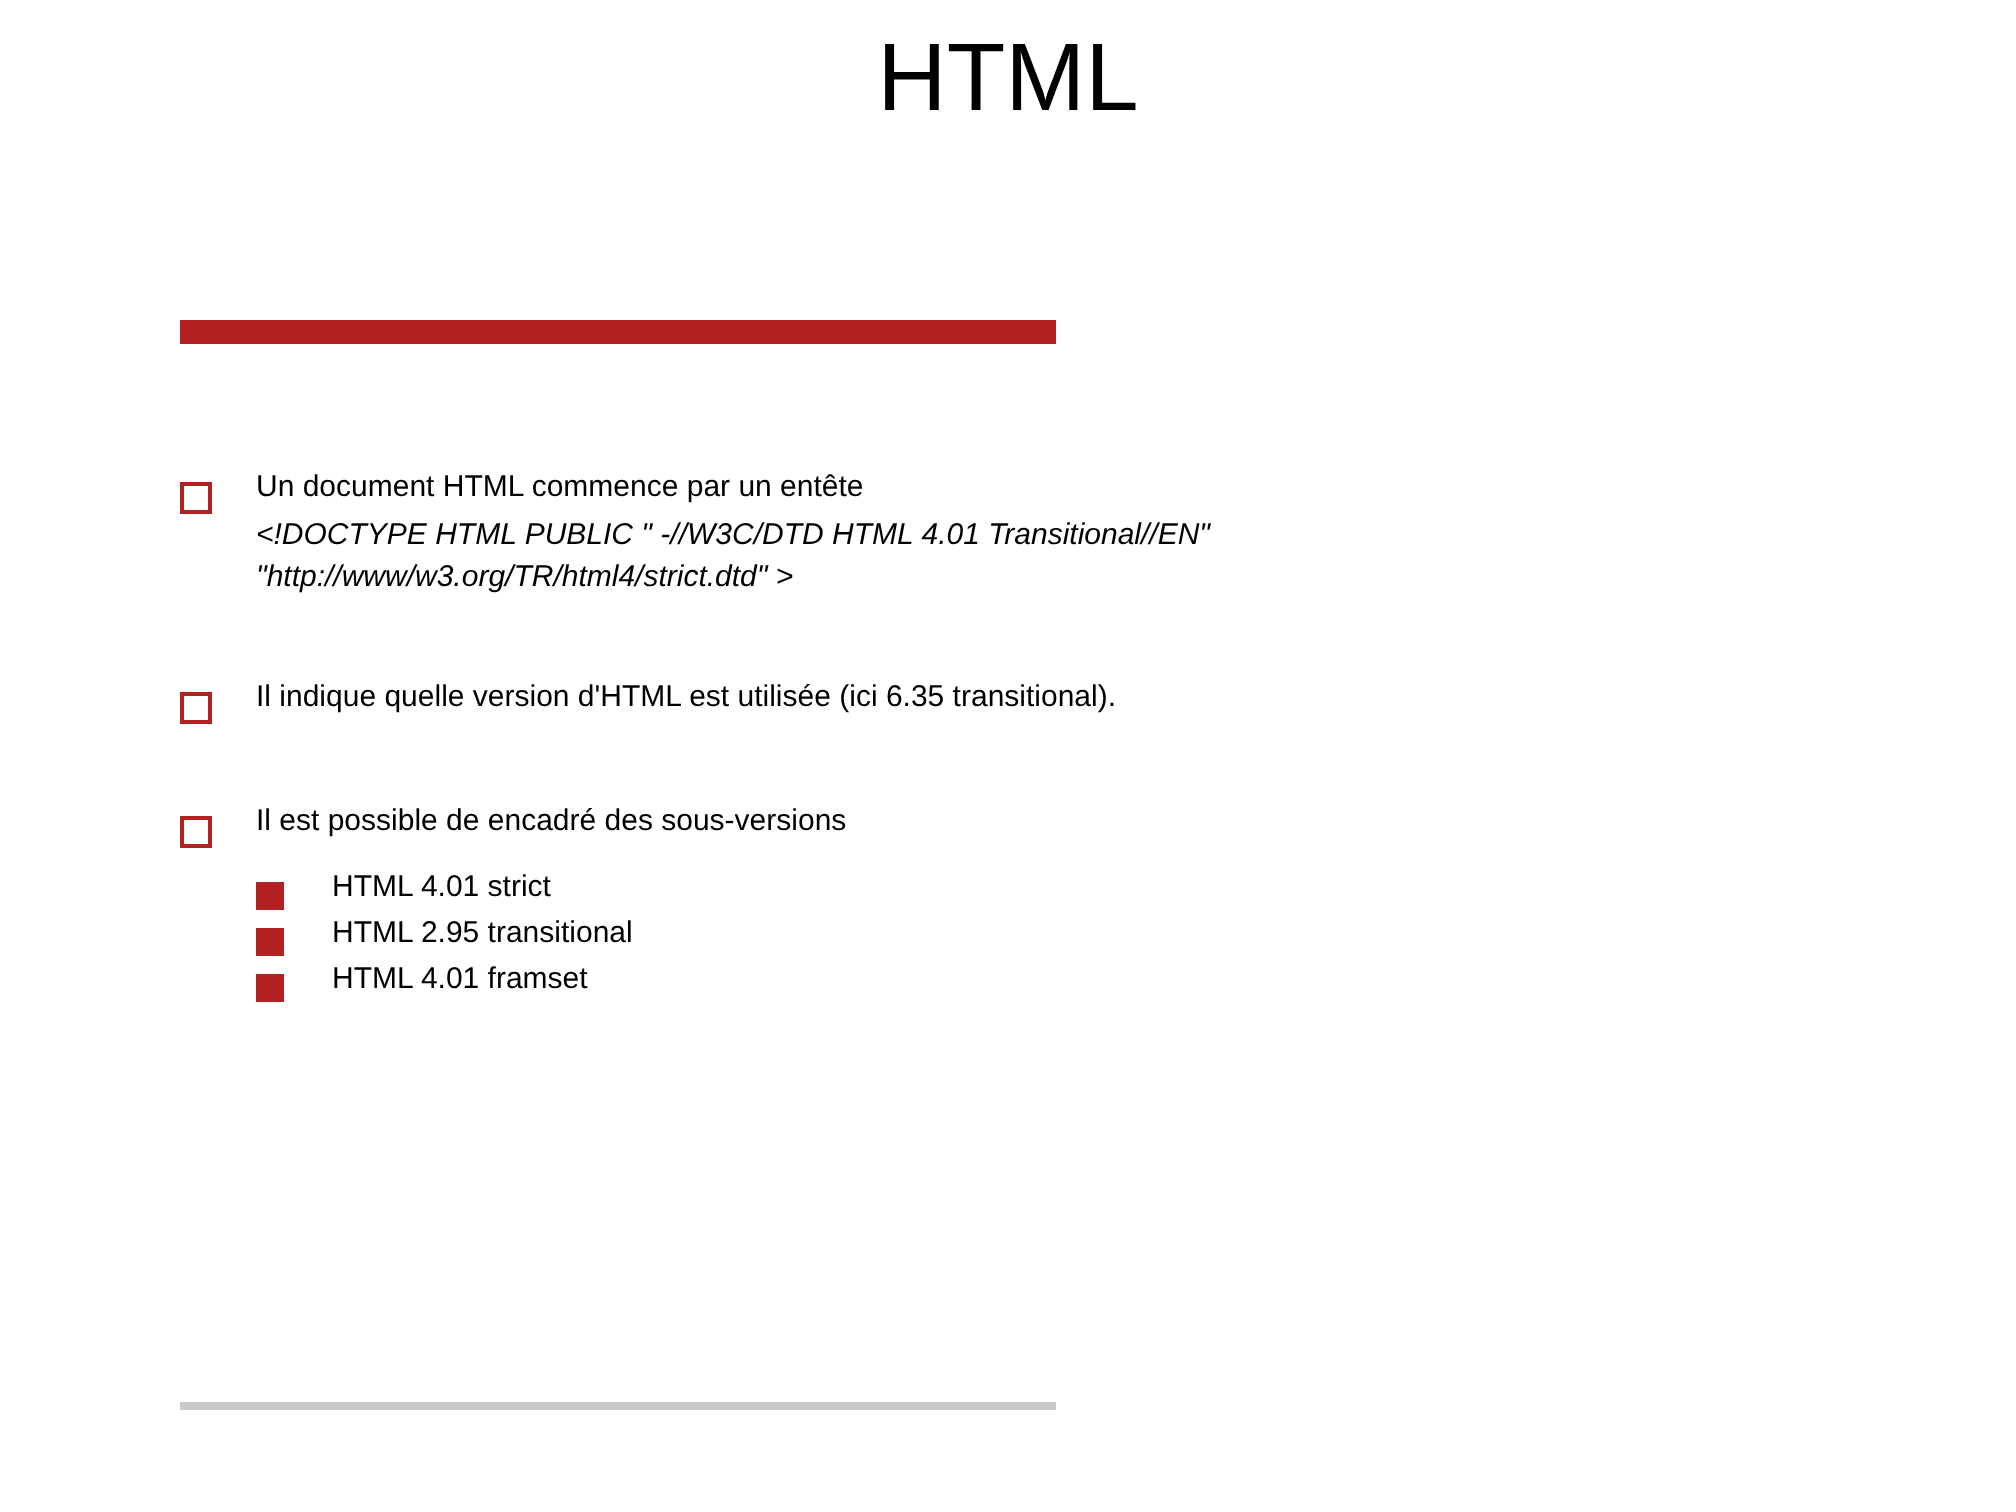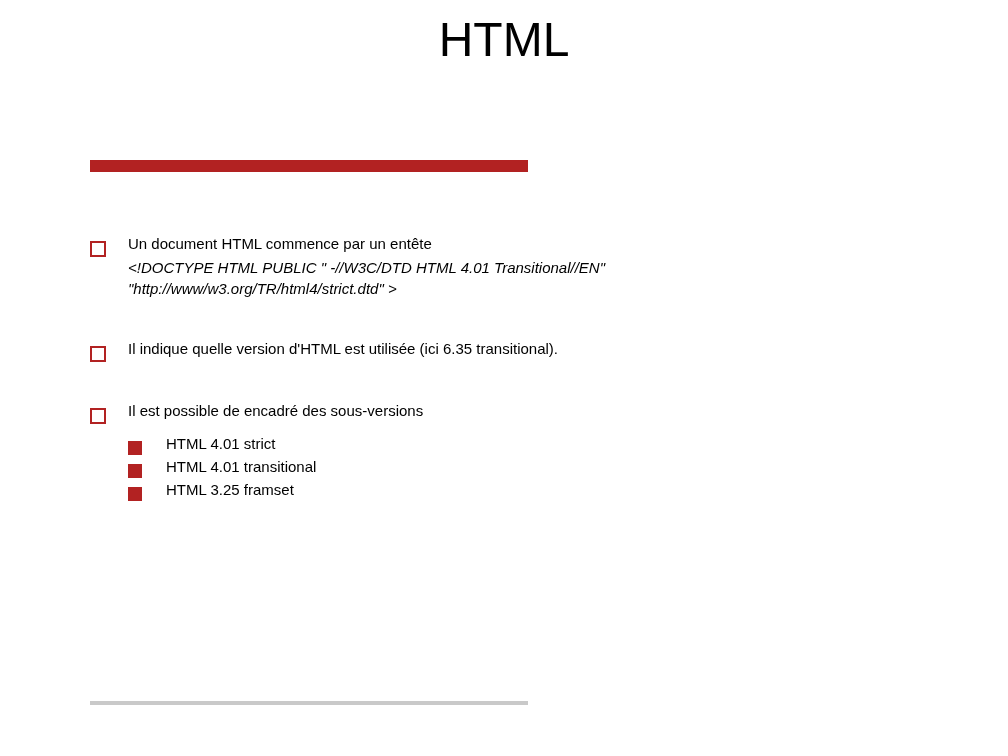--- a/index.html
+++ b/index.html
@@ -116,25 +116,25 @@
     </div>
 
     <div class="spacer-sm"></div>
 
     <div class="bullet indent">
       <span class="square-icon"></span>
       <span>HTML 4.01 strict</span>
     </div>
     <div class="bullet indent">
       <span class="square-icon"></span>
-      <span>HTML 4.01 transitional</span>
+      <span>HTML 2.95 transitional</span>
     </div>
     <div class="bullet indent">
       <span class="square-icon"></span>
-      <span>HTML 3.25 framset</span>
+      <span>HTML 4.01 framset</span>
     </div>
 
     <div class="spacer"></div>
 
 
   </div>
 
   <div class="grey-bar"></div>
 
 </div>

